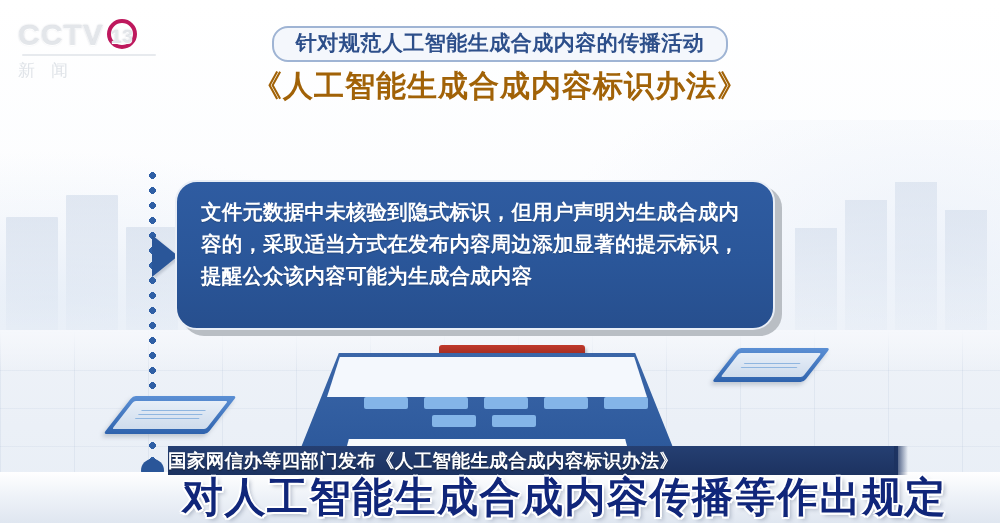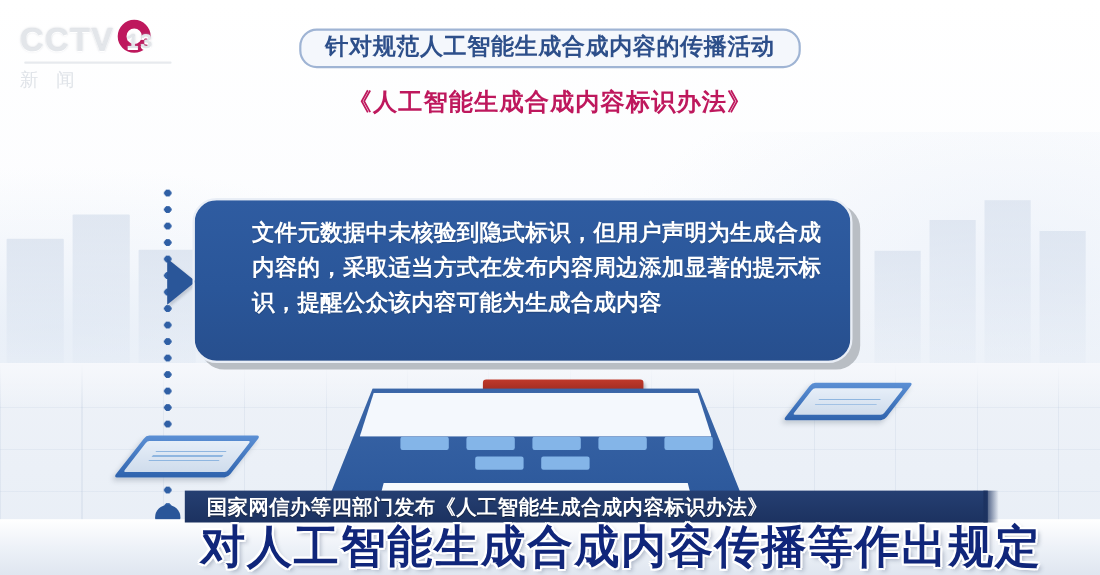--- a/index.html
+++ b/index.html
@@ -49,46 +49,46 @@
   }
 
   
   .logo { position:absolute; left:18px; top:18px; width:140px; height:74px; }
   .logo .mark {
     font-size:30px; font-weight:bold; letter-spacing:1px;
     color:#e3e6ea; text-shadow:0 1px 0 #fff, 0 0 2px rgba(180,185,195,.8);
     line-height:34px; white-space:nowrap;
   }
   .logo .mark .num {
-    display:inline-block; border:8px solid #be185d; border-radius:50%;
+    display:inline-block; border:4px solid #be185d; border-radius:50%;
     width:30px; height:30px; line-height:27px; font-size:19px; text-align:center;
-    margin-left:3px; vertical-align:2px;font-family:Liberation Mono, monospace;
+    margin-left:3px; vertical-align:2px;
   }
   .logo .rule { height:2px; background:#e7eaee; margin:2px 2px 3px 4px; border-radius:2px; }
   .logo .sub {
     font-size:17px; color:#e0e4e9; letter-spacing:16px; text-align:left;
     text-shadow:0 1px 0 #fff;
   }
 
   
   .headline { position:absolute; left:0; right:0; top:26px; text-align:center; }
   .pill {
     display:inline-block;
     padding:3px 22px 5px;
     border:2px solid #9fb4d4;
     border-radius:16px;
     background:#f4f7fc;
     color:#2d4f8a;
     font-size:21px; font-weight:bold; letter-spacing:.5px;
     line-height:1.15;
   }
   .doc-title {
-    margin-top:16px;
-    color:#be185d;
-    font-size:22px; font-weight:bold; letter-spacing:1px;
+    margin-top:4px;
+    color:#a16207;
+    font-size:30px; font-weight:bold; letter-spacing:1px;
     text-shadow:0 1px 0 rgba(255,255,255,.9);
   }
   .lead {
     margin-top:6px;
     color:#31538d;
     font-size:22px; font-weight:bold; letter-spacing:.3px;
     line-height:1.28;
   }
   .lead .second { display:block; letter-spacing:7px; }
 
@@ -121,21 +121,20 @@
     border-radius:22px;
     background:linear-gradient(180deg,#2f5ca1 0%,#2a5699 55%,#274f8e 100%);
     border:2px solid #e9eef6;
     padding:14px 22px 10px 24px;
     color:#ffffff;
   }
   .callout p {
     font-size:20.5px; font-weight:bold; line-height:1.55;
     letter-spacing:.2px;
     text-shadow:0 1px 1px rgba(0,0,0,.18);
-    margin-left:28px;
   }
 
   
   .device { position:absolute; left:292px; top:345px; width:390px; height:125px; }
   .device .redbar {
     position:absolute; left:147px; top:0; width:146px; height:11px;
     background:linear-gradient(180deg,#c0392b,#9e2b20); border-radius:3px;
     box-shadow:2px 3px 3px rgba(130,140,155,.5);
   }
   .device .body {
@@ -190,21 +189,21 @@
     position:absolute; left:0; right:0; top:26px; height:51px;
     background:linear-gradient(180deg,#ffffff 0%,#eef2f8 48%,#dfe6f0 100%);
   }
   .strap {
     position:absolute; left:168px; top:0; width:730px; height:29px;
     background:linear-gradient(180deg,#253f72 0%,#1c3260 100%);
     display:flex; align-items:center;
   }
   .strap .txt {
     color:#ffffff; font-size:18.5px; font-weight:bold; letter-spacing:.4px;
-    padding-left:20px; white-space:nowrap;
+    white-space:nowrap;
     text-shadow:0 1px 1px rgba(0,0,0,.45);
   }
   .strap::after {
     content:""; position:absolute; right:-10px; top:0; width:14px; height:29px;
     background:linear-gradient(90deg,#1c3260,rgba(28,50,96,0));
   }
   .bigline {
     position:absolute; left:168px; top:24px; width:832px; height:53px;
     display:flex; align-items:flex-start;
   }

